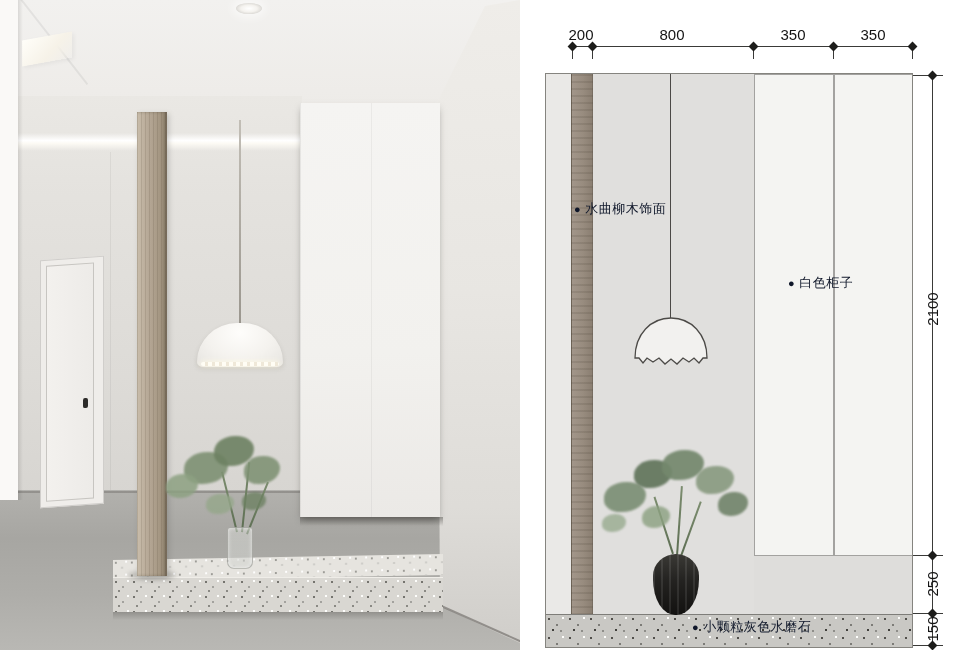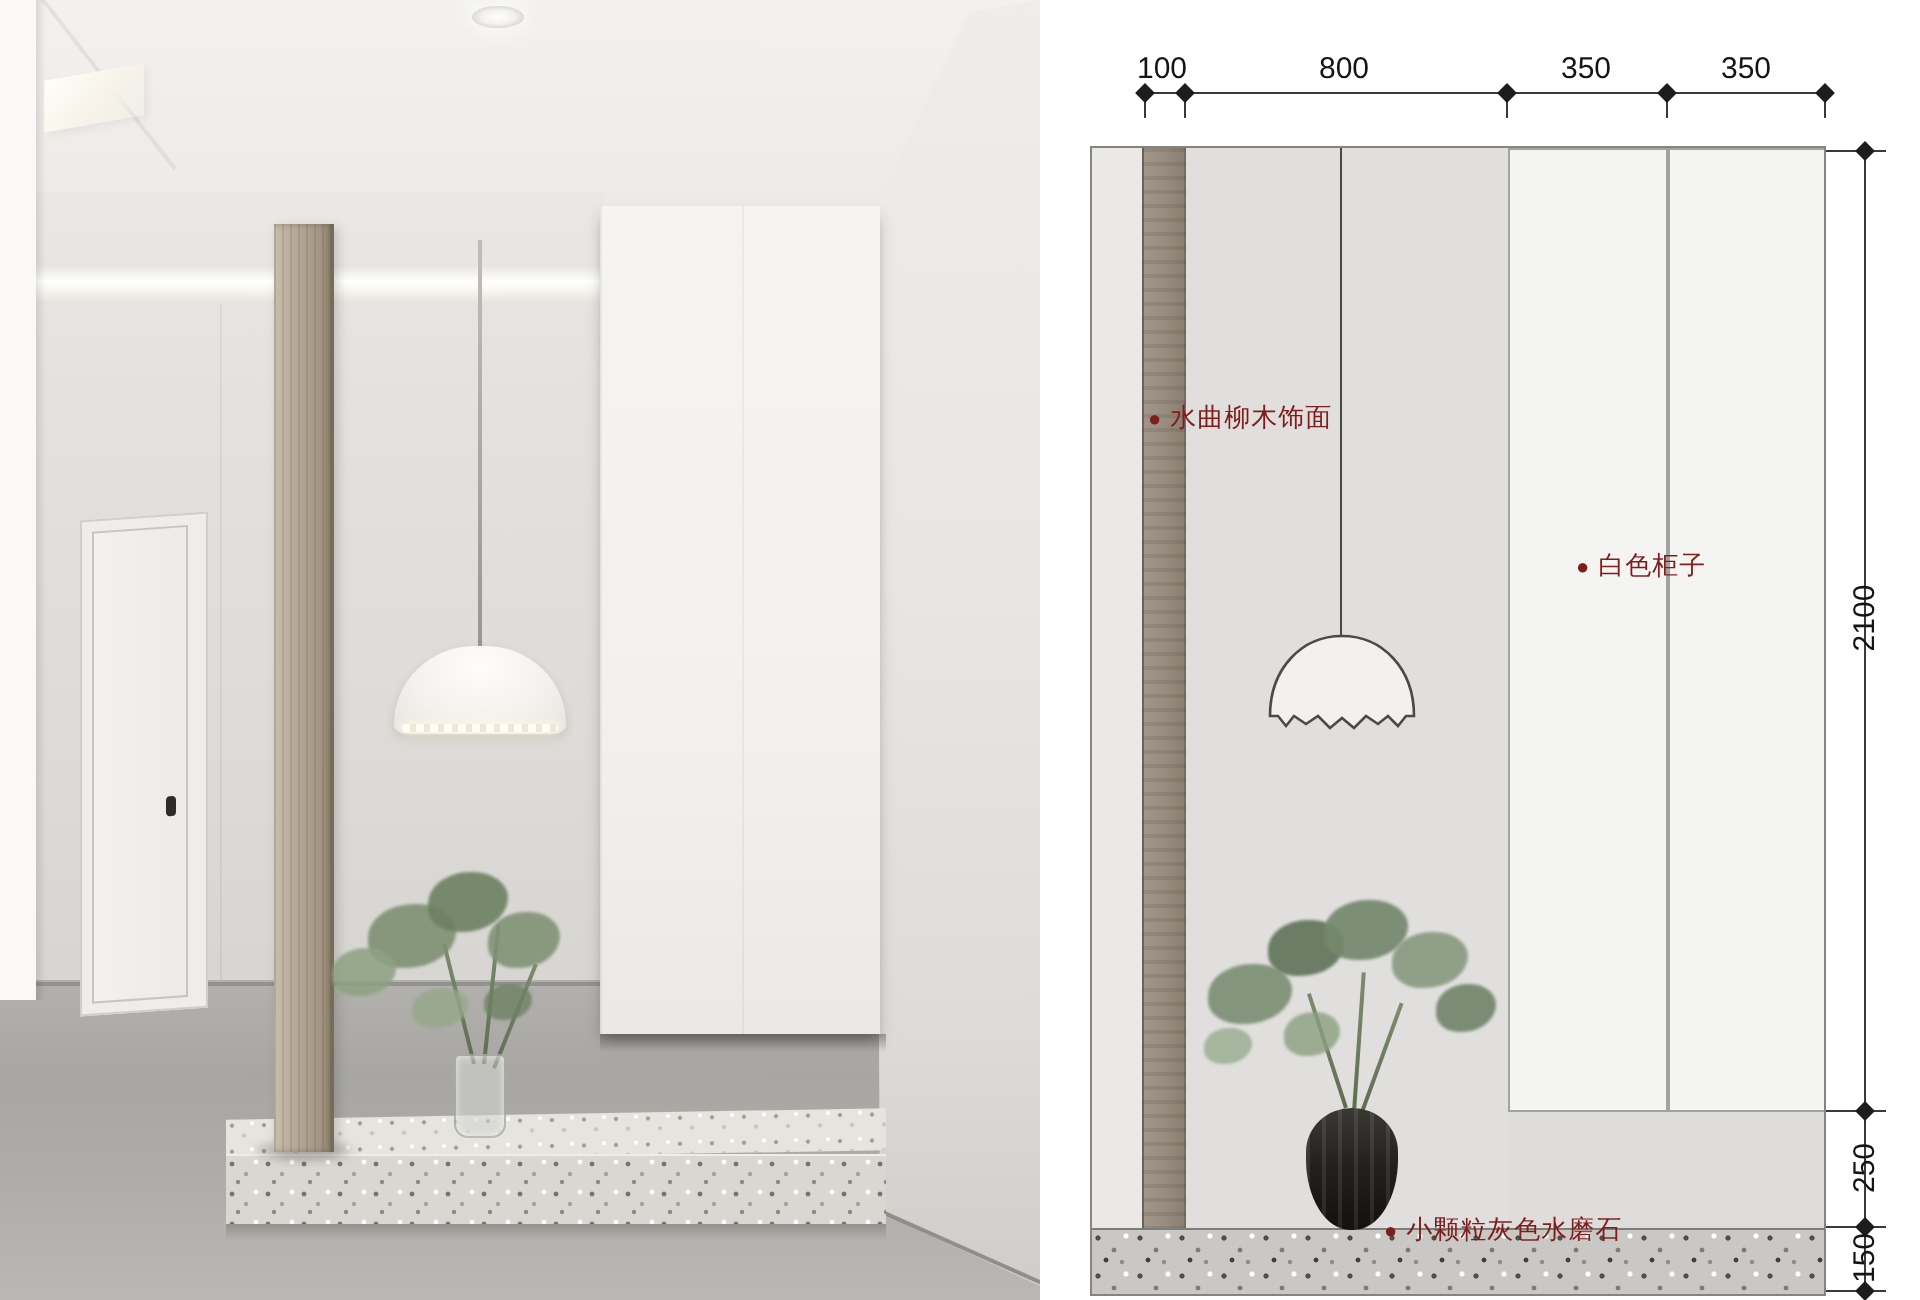--- a/index.html
+++ b/index.html
@@ -120,21 +120,21 @@
       radial-gradient(circle at 7px 15px,#403f3b 1px,transparent 1.4px),
       radial-gradient(circle at 15px 16px,#8e8d89 .9px,transparent 1.3px);
     background-size:21px 19px; }
   .dw-cord { left:124px; top:0; width:1px; height:244px; background:#4b4946; }
   .dw-lamp { left:87px; top:240px; width:76px; height:54px; }
   .dw-vase { left:107px; top:480px; width:46px; height:61px;
     background-image:repeating-linear-gradient(90deg,rgba(255,255,255,.09) 0 2px,rgba(0,0,0,0) 2px 8px),
       linear-gradient(180deg,#3a3935 0%,#232220 45%,#121110 100%);
     border-radius:50% 50% 48% 48% / 36% 36% 58% 58%; }
 
-  .callout { position:absolute; white-space:nowrap; font-size:13px; color:#7f1d1d; letter-spacing:.5px; }
+  .callout { position:absolute; white-space:nowrap; font-size:13px; color:#0f172a; letter-spacing:.5px; }
   .callout .bullet { font-size:11px; margin-right:4px; }
 
   
   .dimline-h { position:absolute; background:#3a3a38; height:1px; }
   .dimline-v { position:absolute; background:#3a3a38; width:1px; }
   .tick-v { position:absolute; width:1px; height:13px; background:#3a3a38; }
   .tick-h { position:absolute; width:30px; height:1px; background:#3a3a38; }
   .diamond { position:absolute; width:7px; height:7px; background:#1d1d1b; transform:rotate(45deg); }
   .dimh { position:absolute; width:44px; top:26px; text-align:center; font-size:15px; color:#141414; }
   .dimv { position:absolute; width:34px; height:26px; text-align:center; font-size:15px; color:#141414;
@@ -226,38 +226,38 @@
       <div class="leaf" style="left:56px;top:440px;width:24px;height:18px;background:#93a78a;opacity:.75"></div>
     </div>
     <div class="abs dw-vase"></div>
 
     <div class="callout" style="left:28px;top:126px">
       <span class="bullet">●</span><span>水曲柳木饰面</span>
     </div>
     <div class="callout" style="left:242px;top:200px">
       <span class="bullet">●</span><span>白色柜子</span>
     </div>
-    <div class="callout" style="left:146px;top:532px">
+    <div class="callout" style="left:146px;top:544px">
       <span class="bullet">●</span><span>小颗粒灰色水磨石</span>
     </div>
   </div>
 
   <div>
     <div class="dimline-h" style="left:572px;top:46px;width:341px"></div>
     <div class="tick-v" style="left:572px;top:46px"></div>
     <div class="tick-v" style="left:592px;top:46px"></div>
     <div class="tick-v" style="left:753px;top:46px"></div>
     <div class="tick-v" style="left:833px;top:46px"></div>
     <div class="tick-v" style="left:912px;top:46px"></div>
     <div class="diamond" style="left:569px;top:43px"></div>
     <div class="diamond" style="left:589px;top:43px"></div>
     <div class="diamond" style="left:750px;top:43px"></div>
     <div class="diamond" style="left:830px;top:43px"></div>
     <div class="diamond" style="left:909px;top:43px"></div>
-    <div class="dimh" style="left:559px">100</div>
+    <div class="dimh" style="left:559px">200</div>
     <div class="dimh" style="left:650px">800</div>
     <div class="dimh" style="left:771px">350</div>
     <div class="dimh" style="left:851px">350</div>
   </div>
 
   <div>
     <div class="dimline-v" style="left:932px;top:75px;height:570px"></div>
     <div class="tick-h" style="left:913px;top:75px"></div>
     <div class="tick-h" style="left:913px;top:555px"></div>
     <div class="tick-h" style="left:913px;top:613px"></div>

